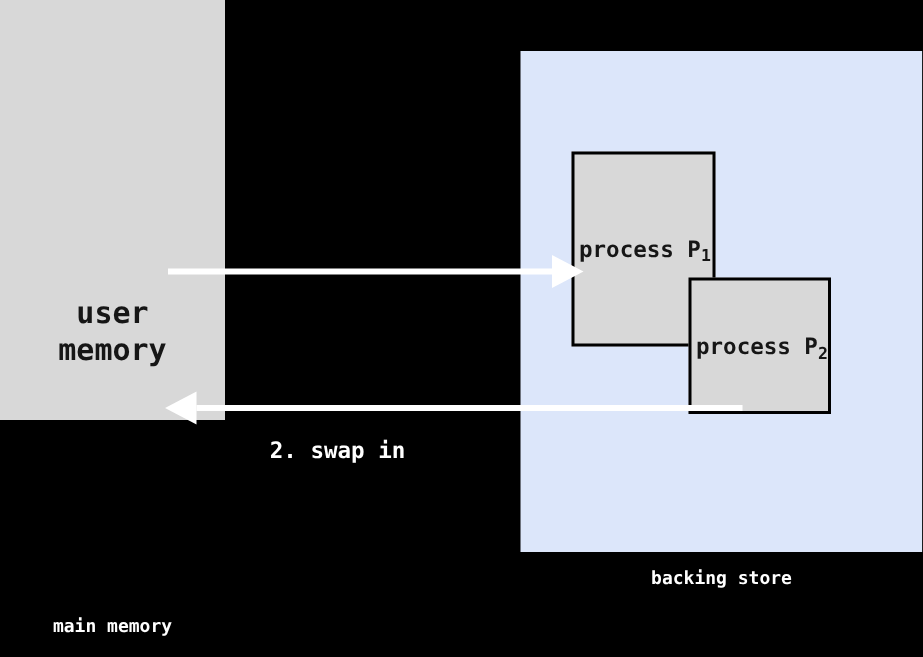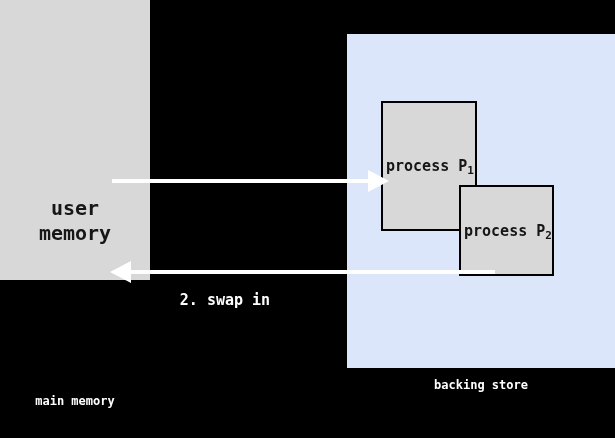--- a/index.html
+++ b/index.html
@@ -69,21 +69,21 @@
     position: relative;
     top: 3px;
   }
   .caption {
     position: absolute;
     color: #ffffff;
     font-size: 12px;
     text-align: center;
     white-space: nowrap;
   }
-  .main-memory-caption { left: 0; top: 394px; width: 150px; }
+  .main-memory-caption { left: 0; top: 410px; width: 150px; }
   .backing-store-caption { left: 347px; top: 378px; width: 268px; }
   .arrow-label {
     position: absolute;
     color: #ffffff;
     font-size: 15px;
     text-align: center;
     white-space: nowrap;
   }
   .swap-out-label { left: 186px; top: 151px; width: 110px; }
   .swap-in-label  { left: 175px; top: 247px; width: 100px; margin-top: 44px; }

